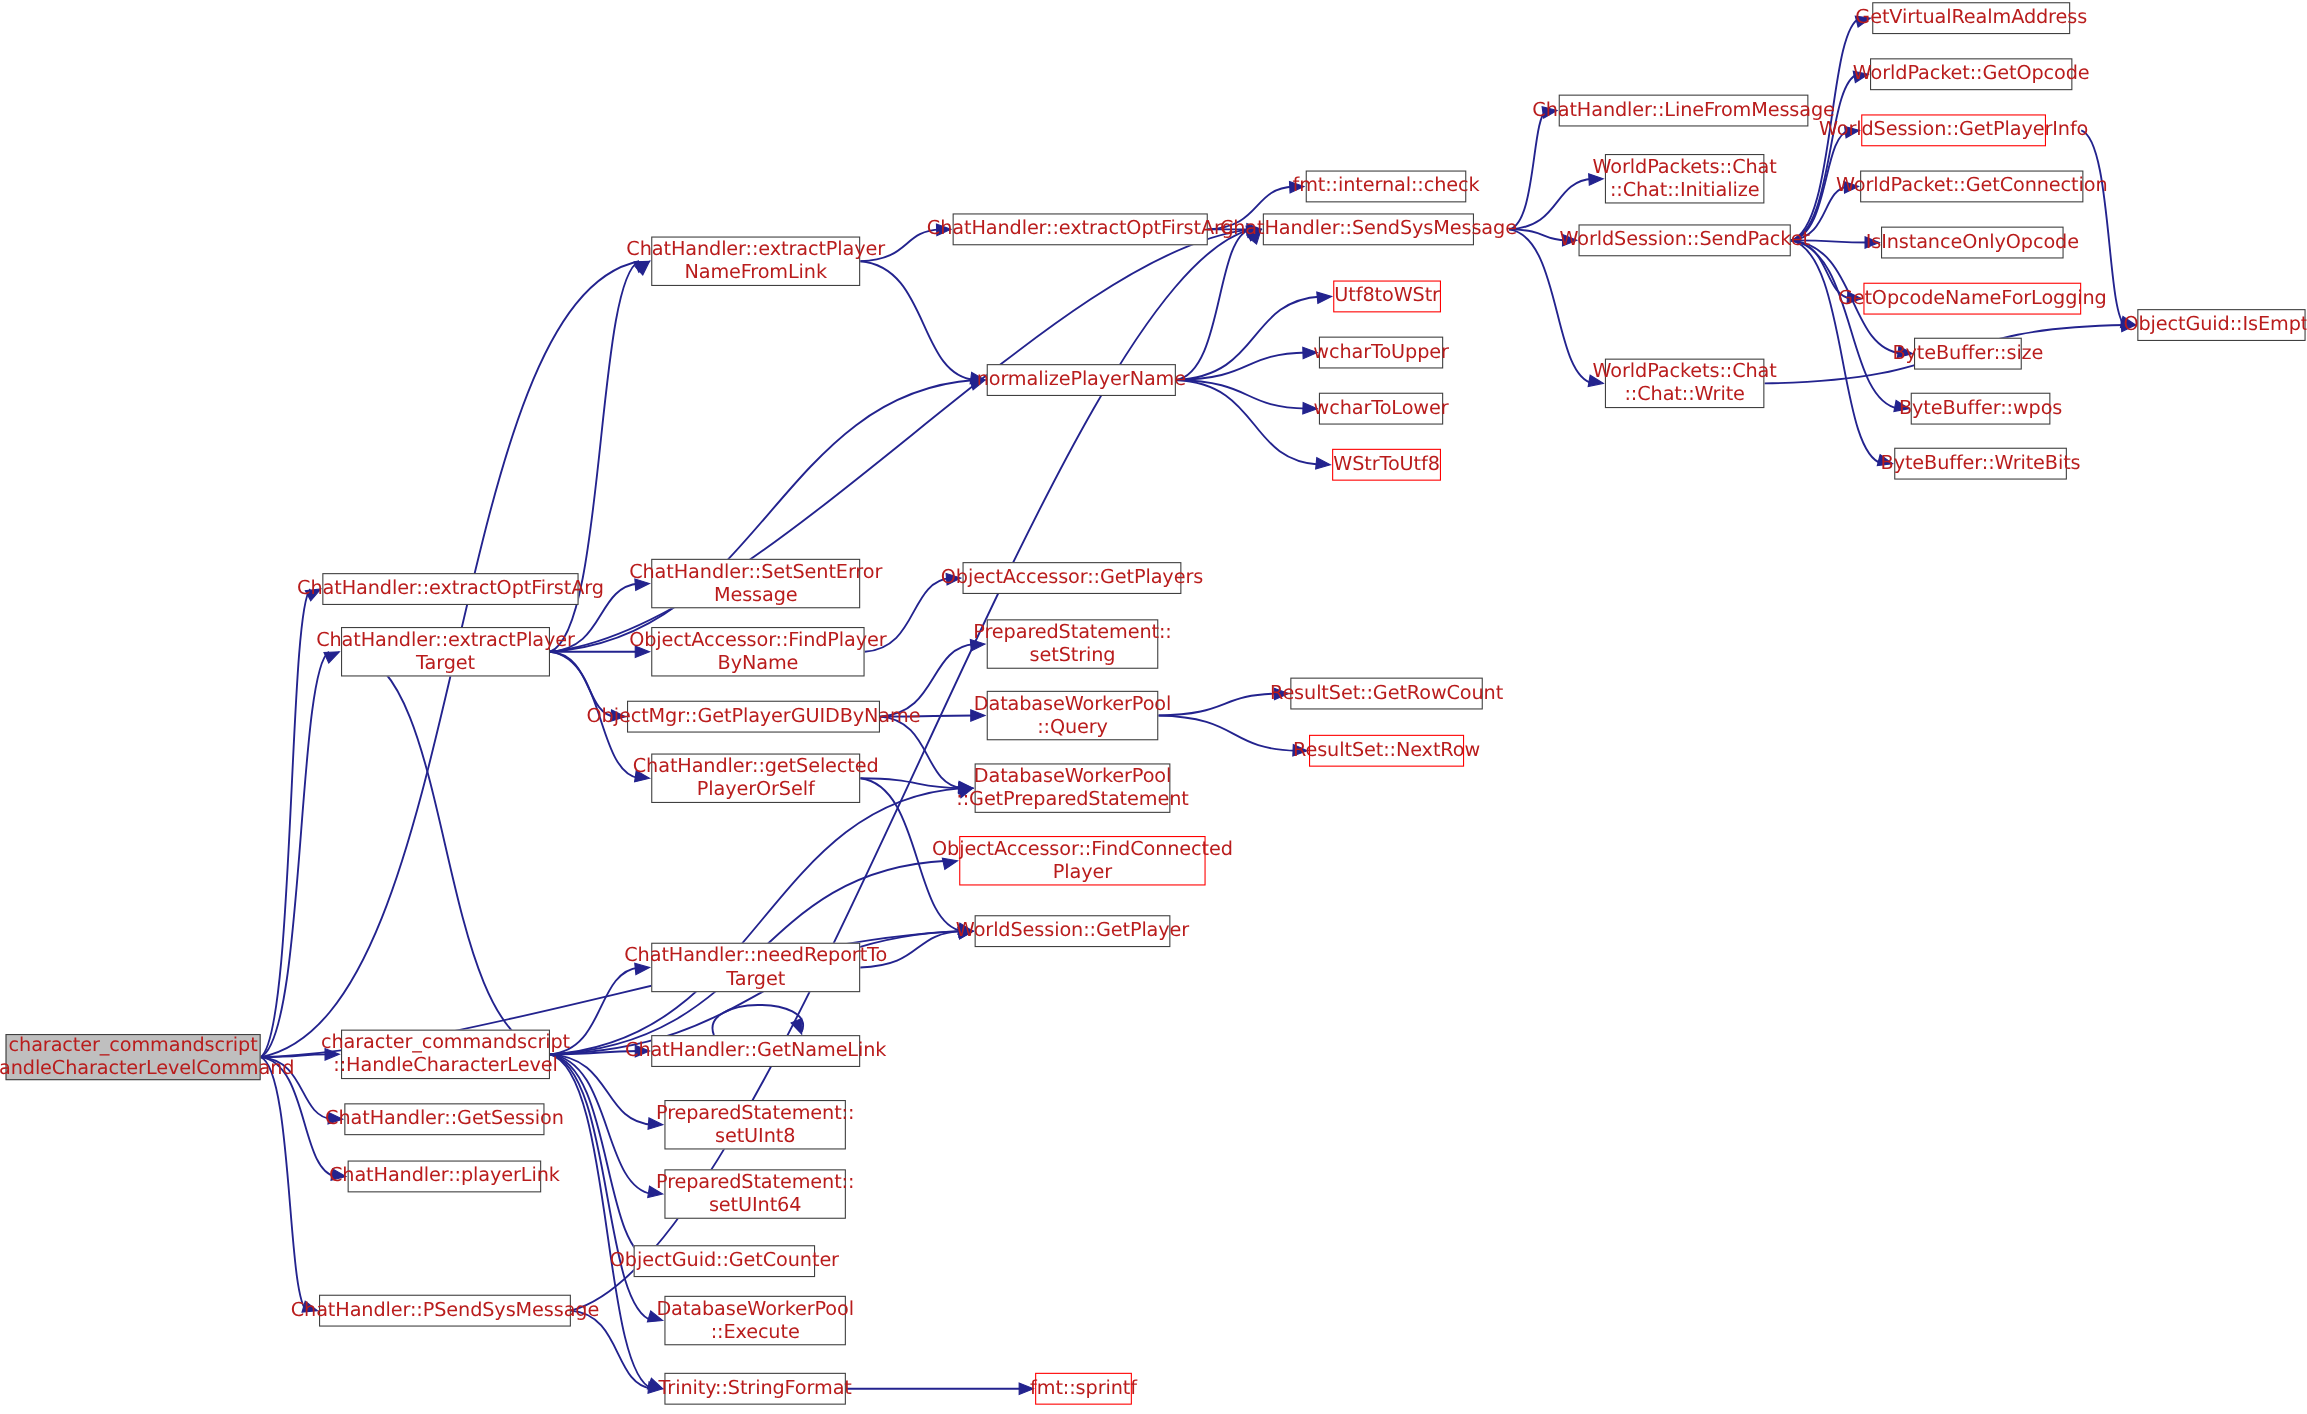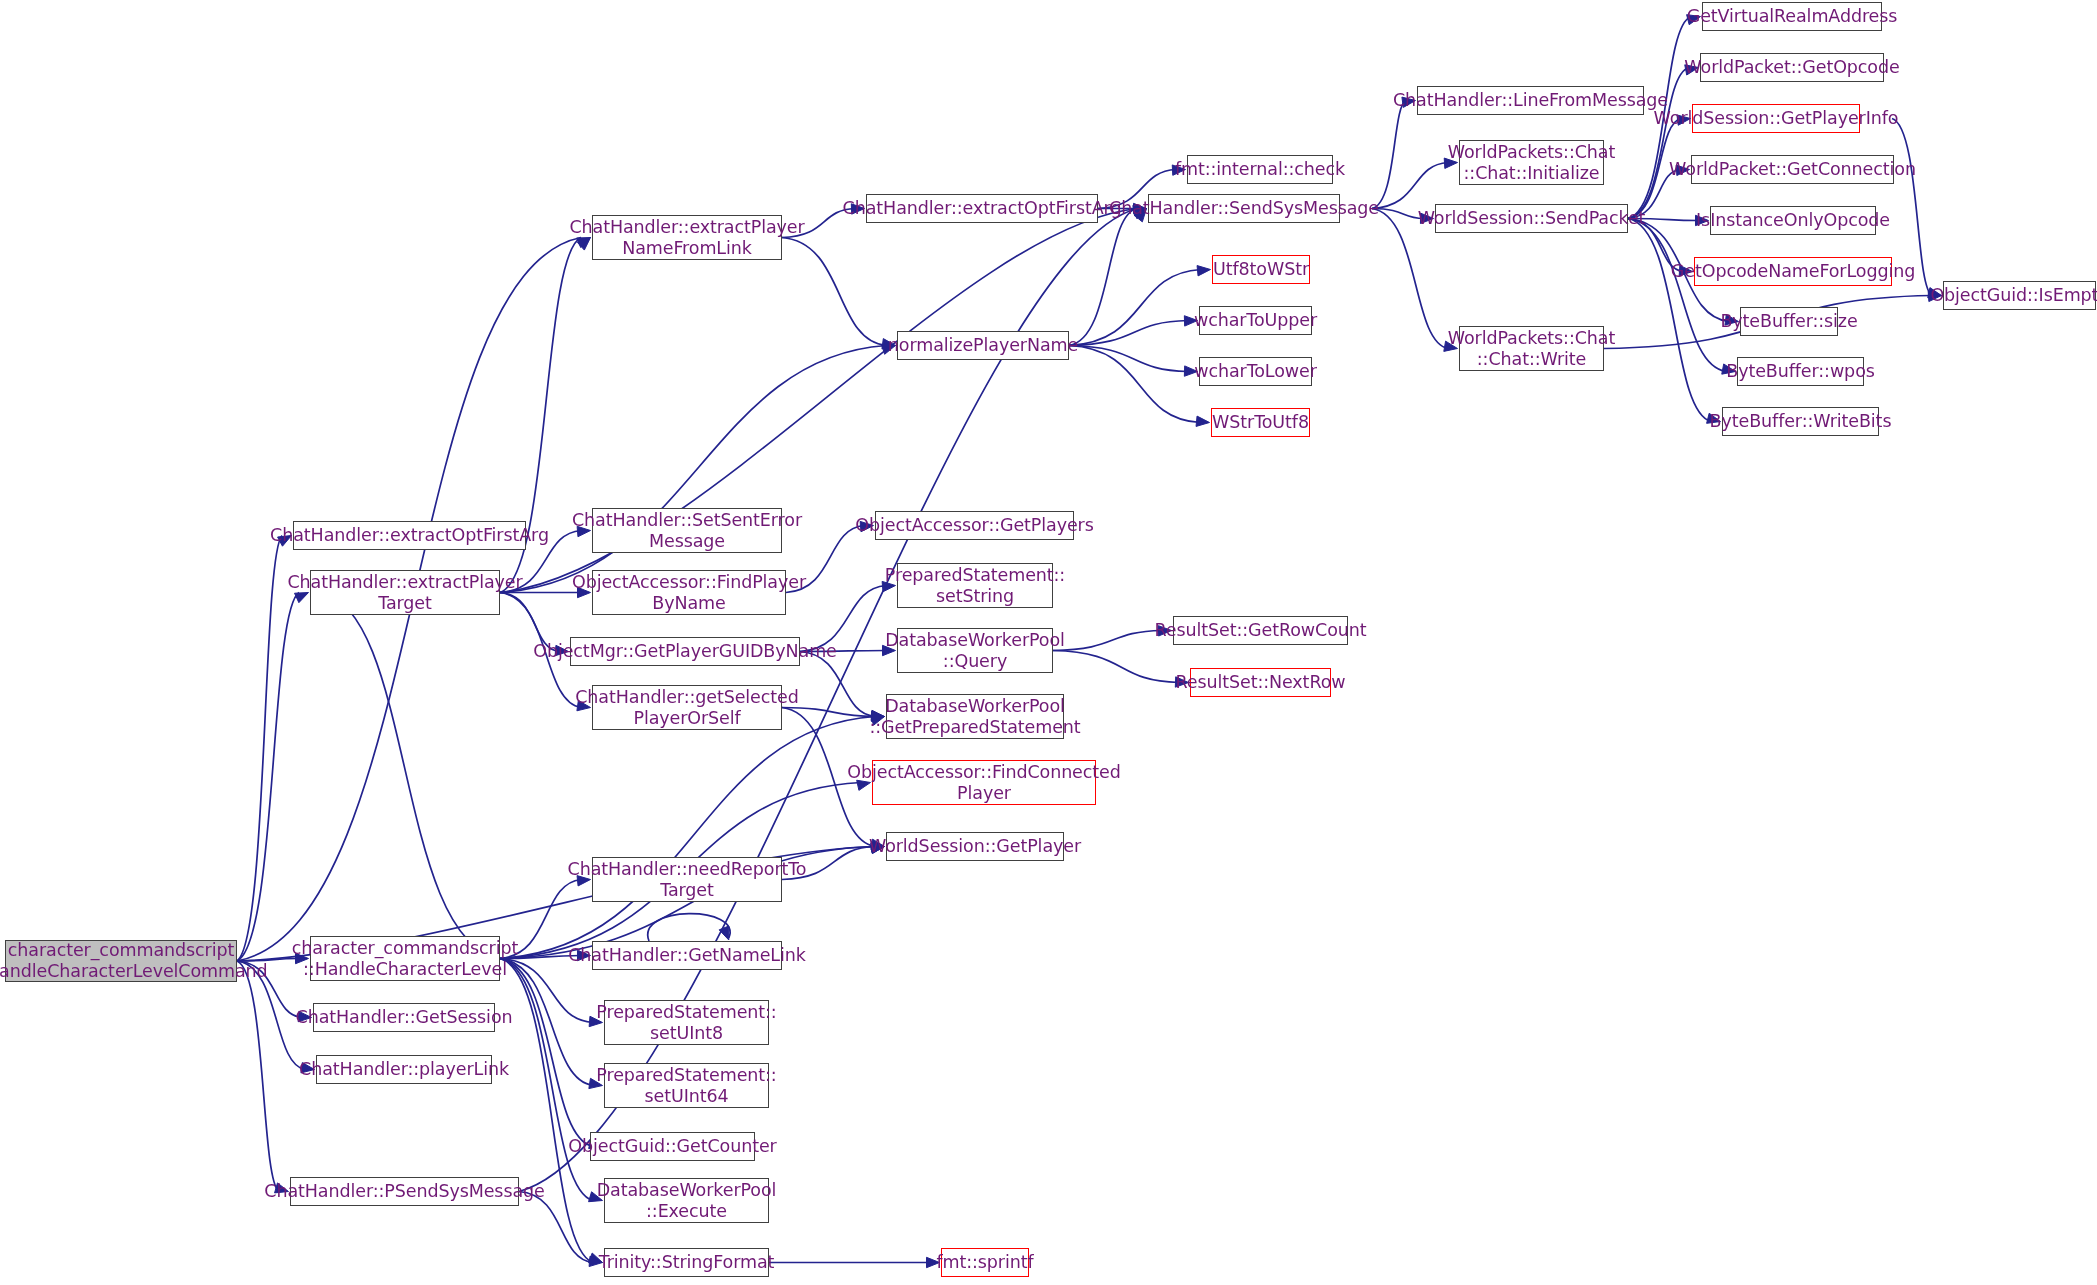--- a/index.html
+++ b/index.html
@@ -13,21 +13,21 @@
   }
   .node{
     position:absolute;
     box-sizing:border-box;
     display:flex;
     align-items:center;
     justify-content:center;
     text-align:center;
     background:#ffffff;
     border:1.6px solid #404040;
-    color:#701a75;
+    color:#b91c1c;
     font-size:17.5px;
     line-height:1.18;
     letter-spacing:-0.1px;
     white-space:pre-line;
     padding:1px 4px;
   }
   .node.red{ border-color:#ff0000; }
   .node.current{ background:#bfbfbf; border-color:#404040; }
   svg#edges{
     position:absolute;
@@ -193,21 +193,21 @@
       <div class="node" style="left: 570px; top: 637px; width: 230px; height: 29px;">ObjectMgr::GetPlayerGUIDByName</div>
       <div class="node" style="left: 592px; top: 685px; width: 190px; height: 45px;">ChatHandler::getSelected
 PlayerOrSelf</div>
       <div class="node" style="left: 592px; top: 857px; width: 190px; height: 45px;">ChatHandler::needReportTo
 Target</div>
       <div class="node" style="left: 592px; top: 941px; width: 190px; height: 29px;">ChatHandler::GetNameLink</div>
       <div class="node" style="left: 604px; top: 1000px; width: 165px; height: 45px;">PreparedStatement::
 setUInt8</div>
       <div class="node" style="left: 604px; top: 1063px; width: 165px; height: 45px;">PreparedStatement::
 setUInt64</div>
-      <div class="node" style="left: 590px; top: 1132px; width: 165px; height: 29px;">ObjectGuid::GetCounter</div>
+      <div class="node" style="left: 576px; top: 1132px; width: 165px; height: 29px;">ObjectGuid::GetCounter</div>
       <div class="node" style="left: 604px; top: 1178px; width: 165px; height: 45px;">DatabaseWorkerPool
 ::Execute</div>
       <div class="node" style="left: 604px; top: 1248px; width: 165px; height: 29px;">Trinity::StringFormat</div>
       <div class="node" style="left: 866px; top: 194px; width: 232px; height: 29px;">ChatHandler::extractOptFirstArg</div>
       <div class="node" style="left: 897px; top: 331px; width: 172px; height: 29px;">normalizePlayerName</div>
       <div class="node" style="left: 875px; top: 511px; width: 199px; height: 29px;">ObjectAccessor::GetPlayers</div>
       <div class="node" style="left: 897px; top: 563px; width: 156px; height: 45px;">PreparedStatement::
 setString</div>
       <div class="node" style="left: 897px; top: 628px; width: 156px; height: 45px;">DatabaseWorkerPool
 ::Query</div>

